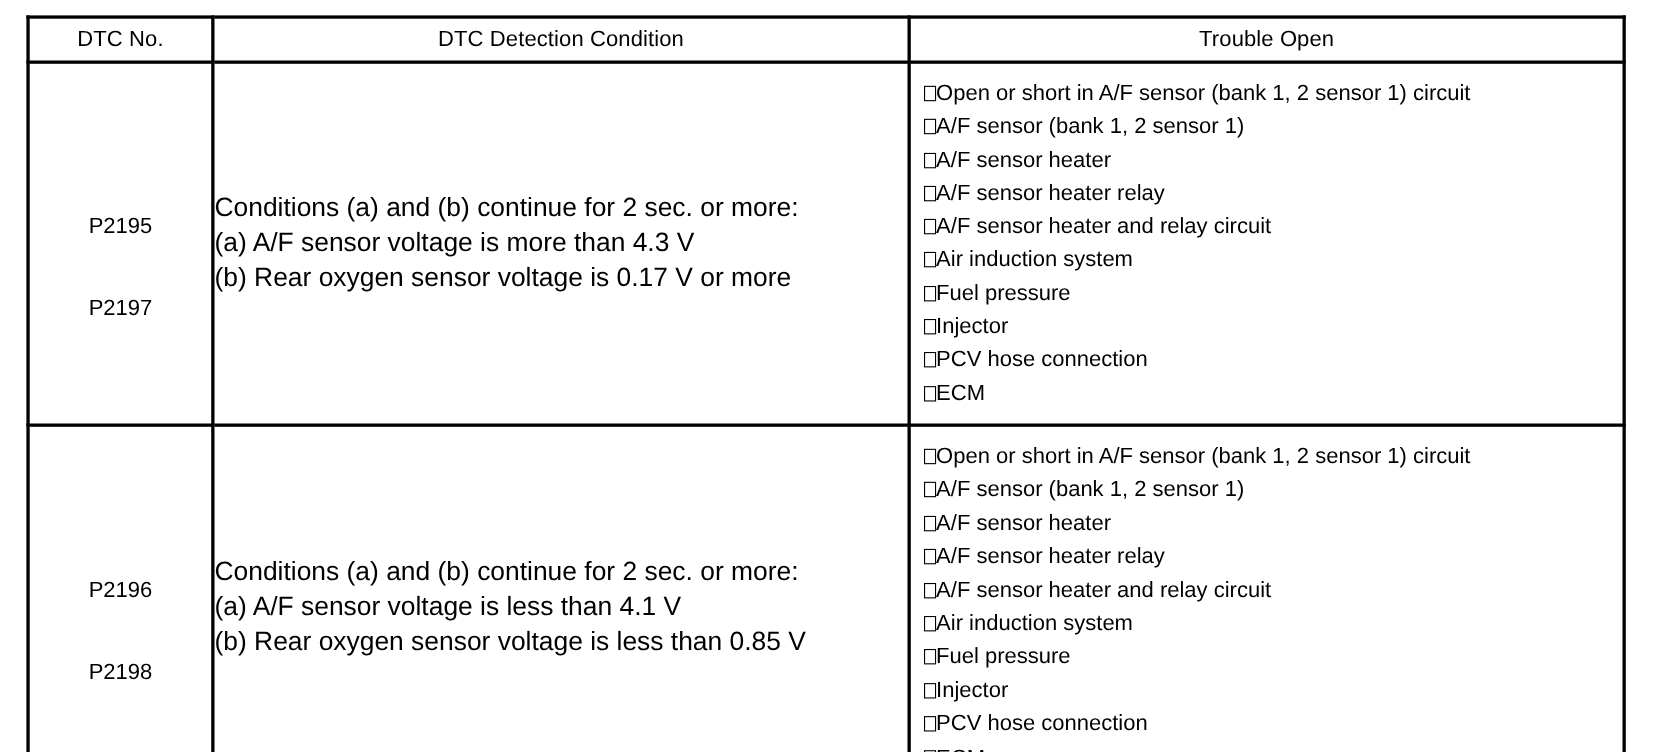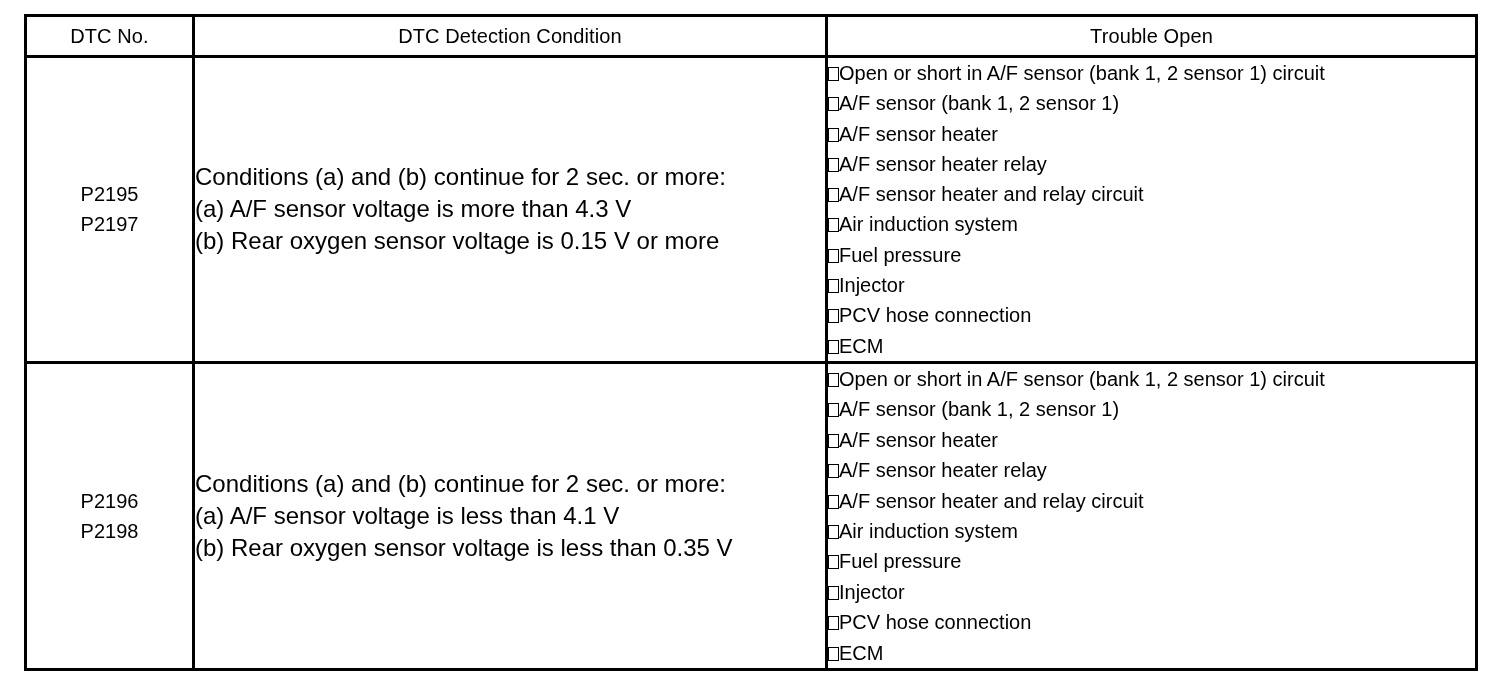--- a/index.html
+++ b/index.html
@@ -56,39 +56,39 @@
     letter-spacing: 0.1px;
   }
 
   
   .cell-dtc {
     text-align: center;
     font-size: 20px;
     line-height: 30px;
     padding: 6px 4px;
   }
-  .cell-dtc .code { display: block; white-space: nowrap; }
+  .cell-dtc .code { display: block; white-space: nowrap; margin-top: 44px; }
 
   .cell-cond {
     text-align: left;
     font-size: 24px;
     line-height: 32px;
     padding: 6px 0 6px 12px;
   }
   .cell-cond .cond-line { display: block; white-space: nowrap; }
 
   .cell-area {
     text-align: left;
     vertical-align: top;
     padding: 6px 0 6px 8px;
   }
 
   .area-list {
     list-style: none;
-    margin: 0;
+    margin: 12px;
     padding: 0;
   }
   .area-list li {
     font-size: 20px;
     line-height: 30.4px;
     white-space: nowrap;
     display: block;
   }
   
   .box-bullet {
@@ -131,21 +131,21 @@
       <tr class="row-1">
 
         <td class="cell-dtc">
           <span class="code">P2195</span>
           <span class="code">P2197</span>
         </td>
 
         <td class="cell-cond">
           <span class="cond-line">Conditions (a) and (b) continue for 2 sec. or more:</span>
           <span class="cond-line">(a) A/F sensor voltage is more than 4.3 V</span>
-          <span class="cond-line">(b) Rear oxygen sensor voltage is 0.15 V or more</span>
+          <span class="cond-line">(b) Rear oxygen sensor voltage is 0.17 V or more</span>
         </td>
 
         <td class="cell-area">
           <ul class="area-list">
             <li><span class="box-bullet"></span><span class="area-label">Open or short in A/F sensor (bank 1, 2 sensor 1) circuit</span></li>
             <li><span class="box-bullet"></span><span class="area-label">A/F sensor (bank 1, 2 sensor 1)</span></li>
             <li><span class="box-bullet"></span><span class="area-label">A/F sensor heater</span></li>
             <li><span class="box-bullet"></span><span class="area-label">A/F sensor heater relay</span></li>
             <li><span class="box-bullet"></span><span class="area-label">A/F sensor heater and relay circuit</span></li>
             <li><span class="box-bullet"></span><span class="area-label">Air induction system</span></li>
@@ -160,21 +160,21 @@
       <tr class="row-2">
 
         <td class="cell-dtc">
           <span class="code">P2196</span>
           <span class="code">P2198</span>
         </td>
 
         <td class="cell-cond">
           <span class="cond-line">Conditions (a) and (b) continue for 2 sec. or more:</span>
           <span class="cond-line">(a) A/F sensor voltage is less than 4.1 V</span>
-          <span class="cond-line">(b) Rear oxygen sensor voltage is less than 0.35 V</span>
+          <span class="cond-line">(b) Rear oxygen sensor voltage is less than 0.85 V</span>
         </td>
 
         <td class="cell-area">
           <ul class="area-list">
             <li><span class="box-bullet"></span><span class="area-label">Open or short in A/F sensor (bank 1, 2 sensor 1) circuit</span></li>
             <li><span class="box-bullet"></span><span class="area-label">A/F sensor (bank 1, 2 sensor 1)</span></li>
             <li><span class="box-bullet"></span><span class="area-label">A/F sensor heater</span></li>
             <li><span class="box-bullet"></span><span class="area-label">A/F sensor heater relay</span></li>
             <li><span class="box-bullet"></span><span class="area-label">A/F sensor heater and relay circuit</span></li>
             <li><span class="box-bullet"></span><span class="area-label">Air induction system</span></li>

